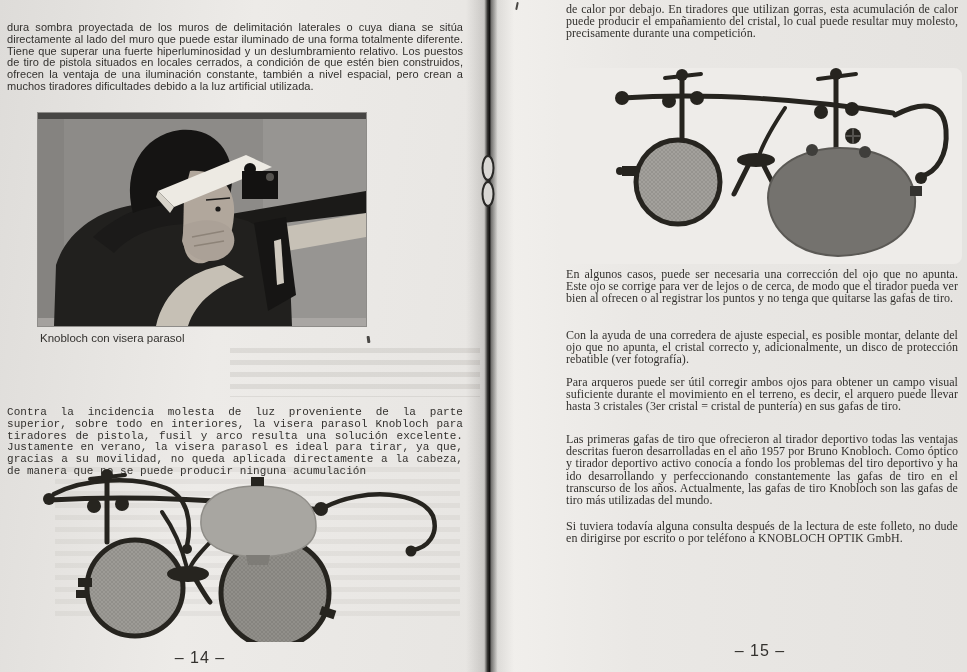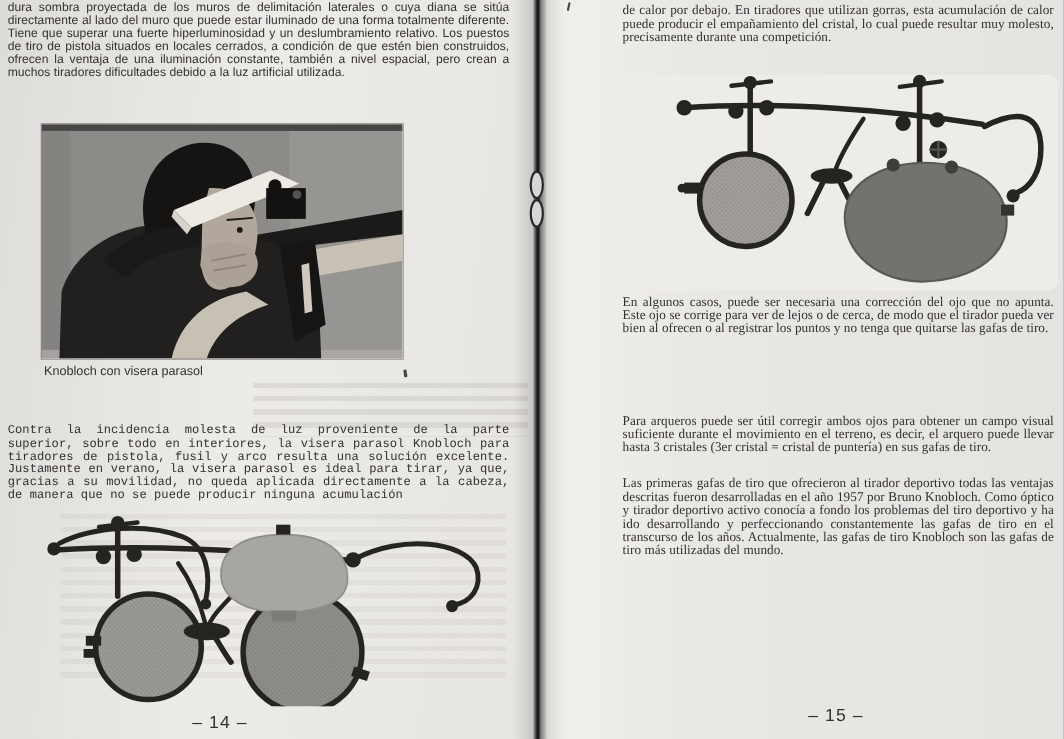--- a/index.html
+++ b/index.html
@@ -14,21 +14,21 @@
   .pageR{position:absolute;left:490px;top:0;width:477px;height:672px;
     background:linear-gradient(90deg,#f2f0ed 0%,#eae8e5 30%,#e5e3e0 100%);}
   .gutter{position:absolute;left:466px;top:0;width:48px;height:672px;
     background:linear-gradient(to right,
       rgba(40,38,35,0) 0%,rgba(40,38,35,.16) 38%,
       rgba(18,17,15,.85) 45%,#141312 49%,rgba(18,17,15,.55) 53%,
       rgba(40,38,35,.10) 66%,rgba(40,38,35,0) 100%);}
   .staple{position:absolute;left:14px;top:153px;}
   .para{position:absolute;margin:0;text-align:justify;
     letter-spacing:.05px;color:var(--ink,#33312e);}
-  .lp{left:7px;width:456px;font-size:11px;line-height:11.8px;}
+  .lp{left:7px;width:456px;font-size:11px;line-height:11.8px;margin-top:20px;}
   .rp{left:566px;width:392px;font-size:12px;line-height:12.2px;font-family:Liberation Serif, serif;}
   .p-l0{top:2px;}  .p-l1{top:387px;font-family:Liberation Mono, monospace;}
   .p-r0{top:3px;}  .p-r1{top:268px;} .p-r2{top:329px;}
   .p-r3{top:376px;} .p-r4{top:433px;} .p-r5{top:520px;}
   .caption{position:absolute;left:40px;top:332px;font-size:11.5px;}
   .pagenum{position:absolute;font-size:16px;letter-spacing:1px;text-align:center;width:90px;}
   .pn-left{left:155px;top:649px;}
   .pn-right{left:715px;top:642px;}
   .photo{position:absolute;left:38px;top:113px;box-shadow:0 0 0 1px #8e8c89;}
   .glassesL{position:absolute;left:40px;top:462px;}
@@ -196,21 +196,23 @@
 
     <ellipse cx="196" cy="92" rx="19" ry="7" fill="#26241f"></ellipse>
 
     <path d="M208,130 C208,100 238,82 276,80 C322,79 352,98 355,130 C357,162 330,186 278,188 C238,187 209,164 208,130 Z" fill="#74726e" stroke="#5b5955" stroke-width="2"></path>
     <circle cx="252" cy="82" r="6" fill="#3f3e3b"></circle>
     <circle cx="305" cy="84" r="6" fill="#3f3e3b"></circle>
     <rect x="350" y="118" width="12" height="10" fill="#33322f"></rect>
   </svg>
 
   <p class="para rp p-r1">En algunos casos, puede ser necesaria una corrección del ojo que no apunta. Este ojo se corrige para ver de lejos o de cerca, de modo que el tirador pueda ver bien al ofrecen o al registrar los puntos y no tenga que quitarse las gafas de tiro.</p>
+  <p class="para rp p-r2">Con la ayuda de una corredera de ajuste especial, es posible montar, delante del ojo que no apunta, el cristal correcto y, adicionalmente, un disco de protección rebatible (ver fotografía).</p>
   <p class="para rp p-r3">Para arqueros puede ser útil corregir ambos ojos para obtener un campo visual suficiente durante el movimiento en el terreno, es decir, el arquero puede llevar hasta 3 cristales (3er cristal = cristal de puntería) en sus gafas de tiro.</p>
   <p class="para rp p-r4">Las primeras gafas de tiro que ofrecieron al tirador deportivo todas las ventajas descritas fueron desarrolladas en el año 1957 por Bruno Knobloch. Como óptico y tirador deportivo activo conocía a fondo los problemas del tiro deportivo y ha ido desarrollando y perfeccionando constantemente las gafas de tiro en el transcurso de los años. Actualmente, las gafas de tiro Knobloch son las gafas de tiro más utilizadas del mundo.</p>
+  <p class="para rp p-r5">Si tuviera todavía alguna consulta después de la lectura de este folleto, no dude en dirigirse por escrito o por teléfono a KNOBLOCH OPTIK GmbH.</p>
 
   <div class="pagenum pn-right">– 15 –</div>
 
   <div class="speck speck-1"></div>
   <div class="speck speck-2"></div>
 
 </div>
 
 </body></html>

